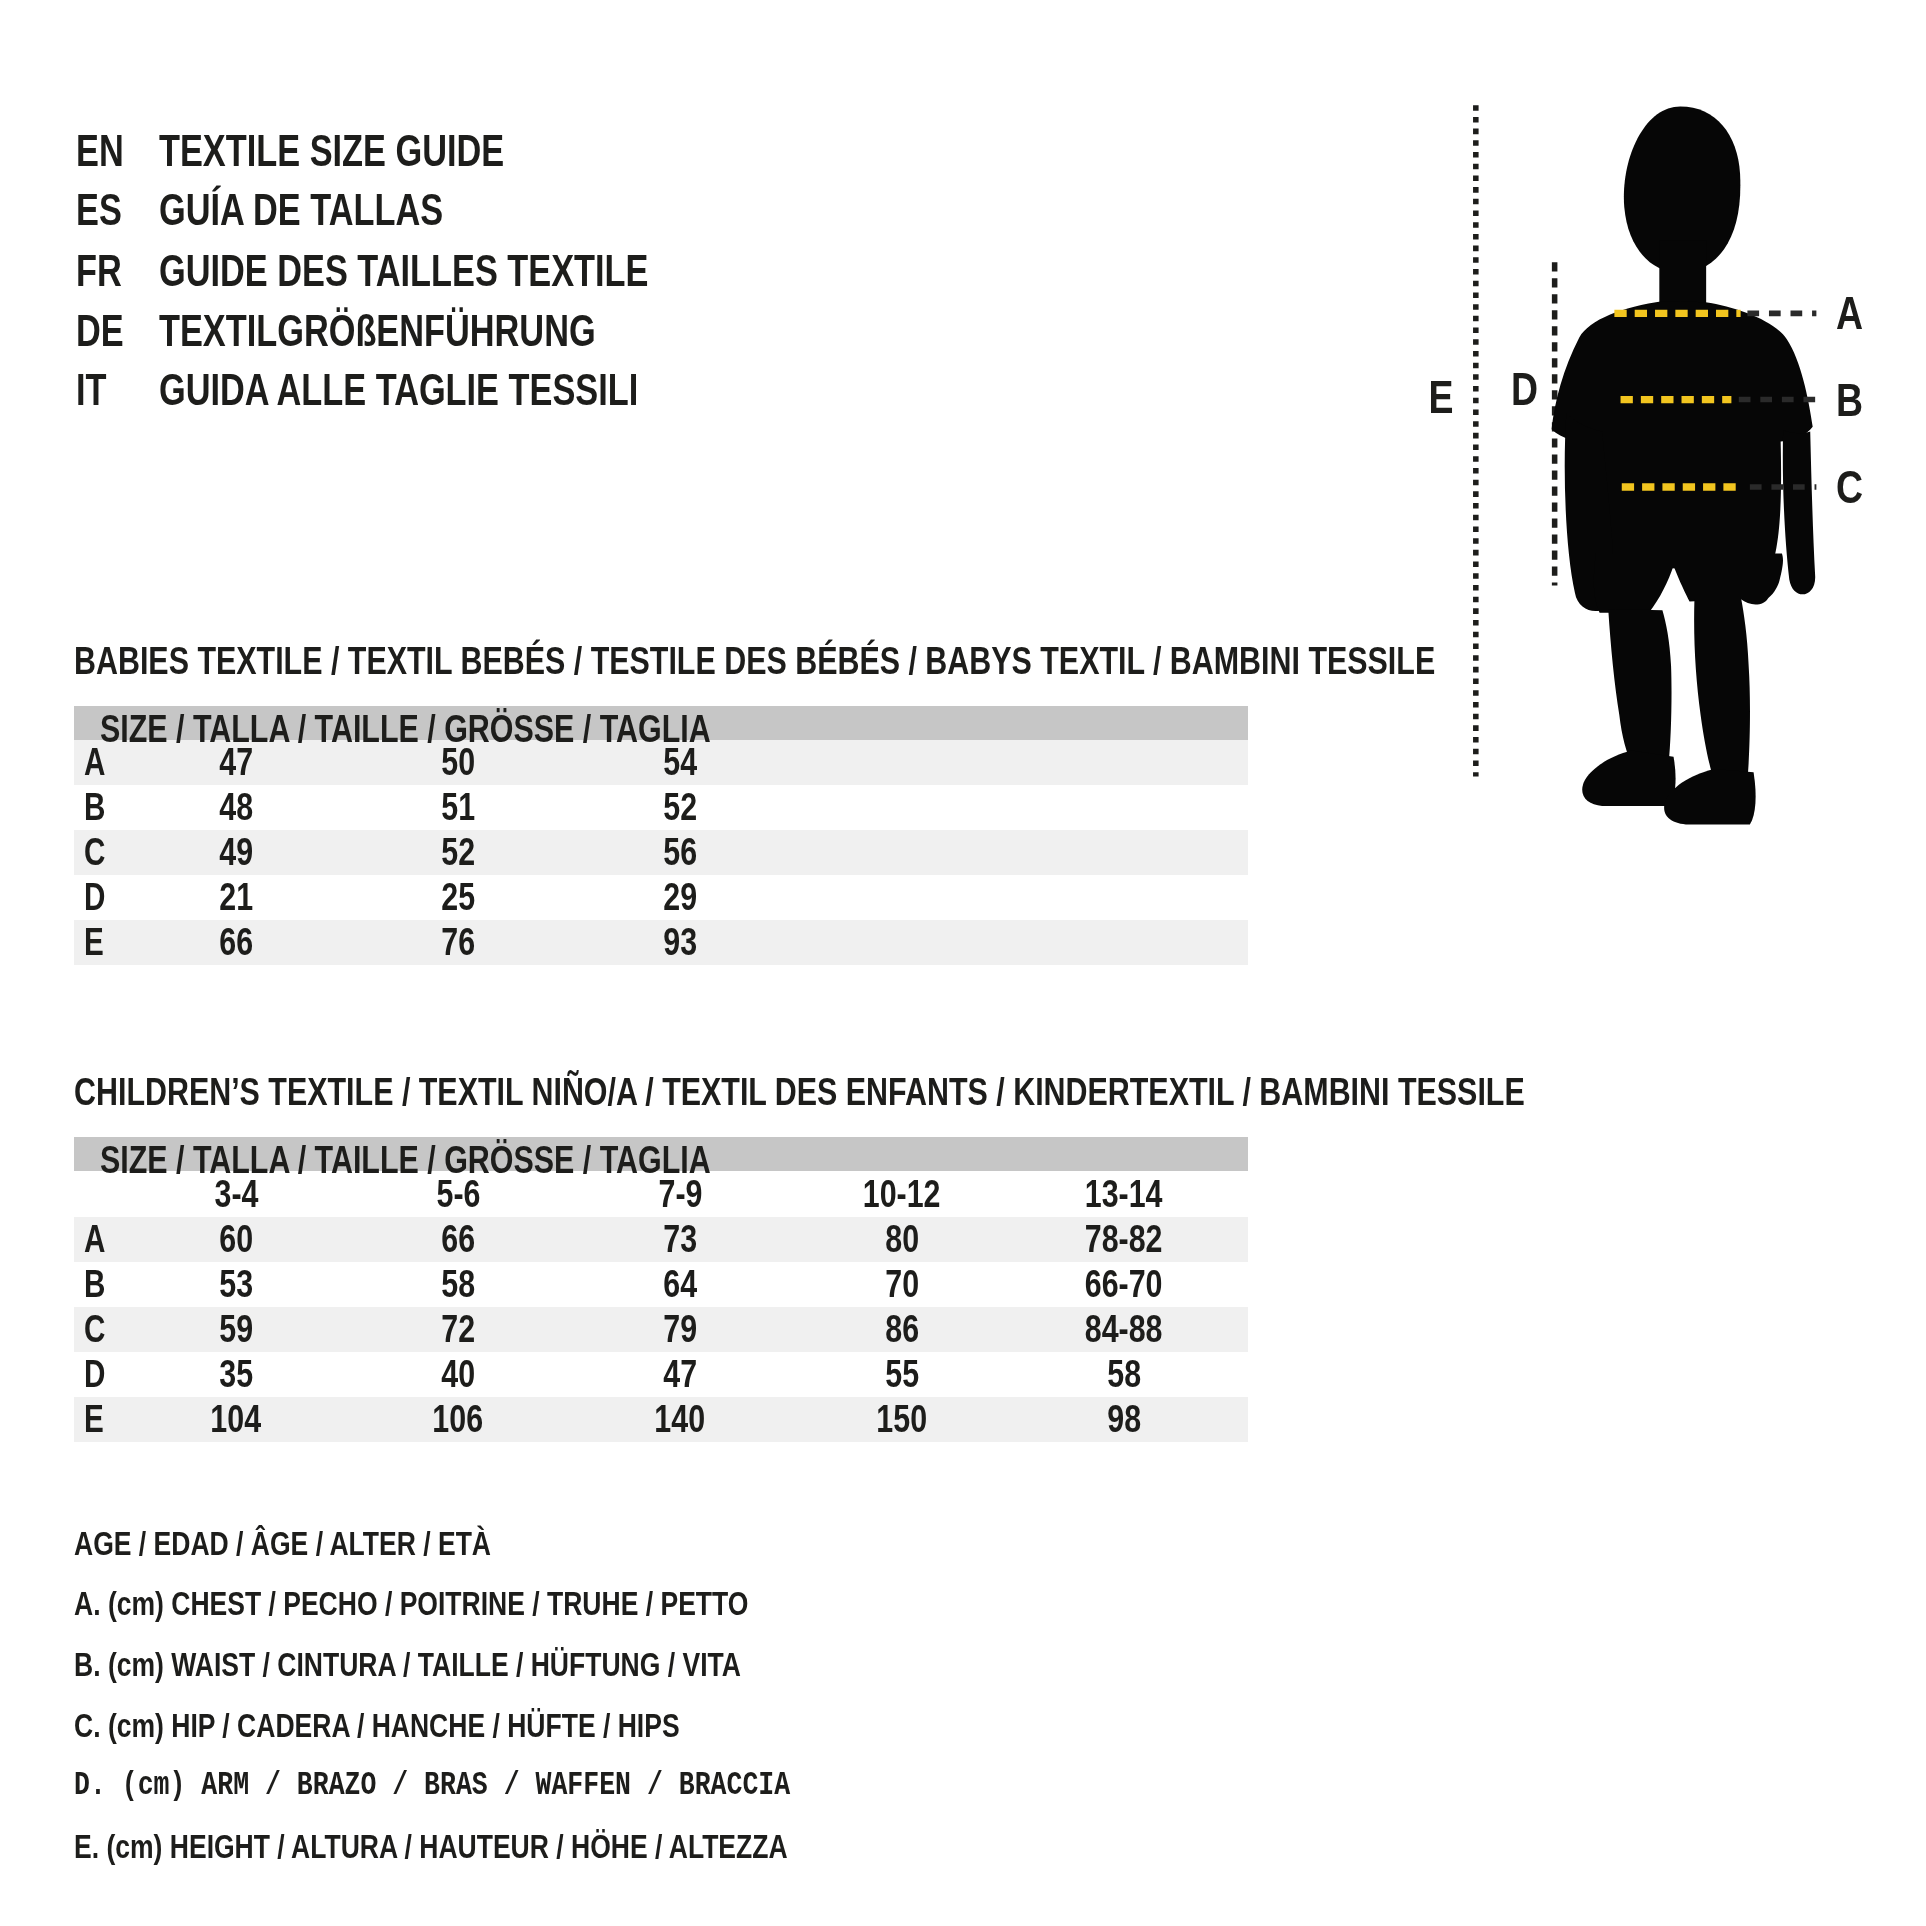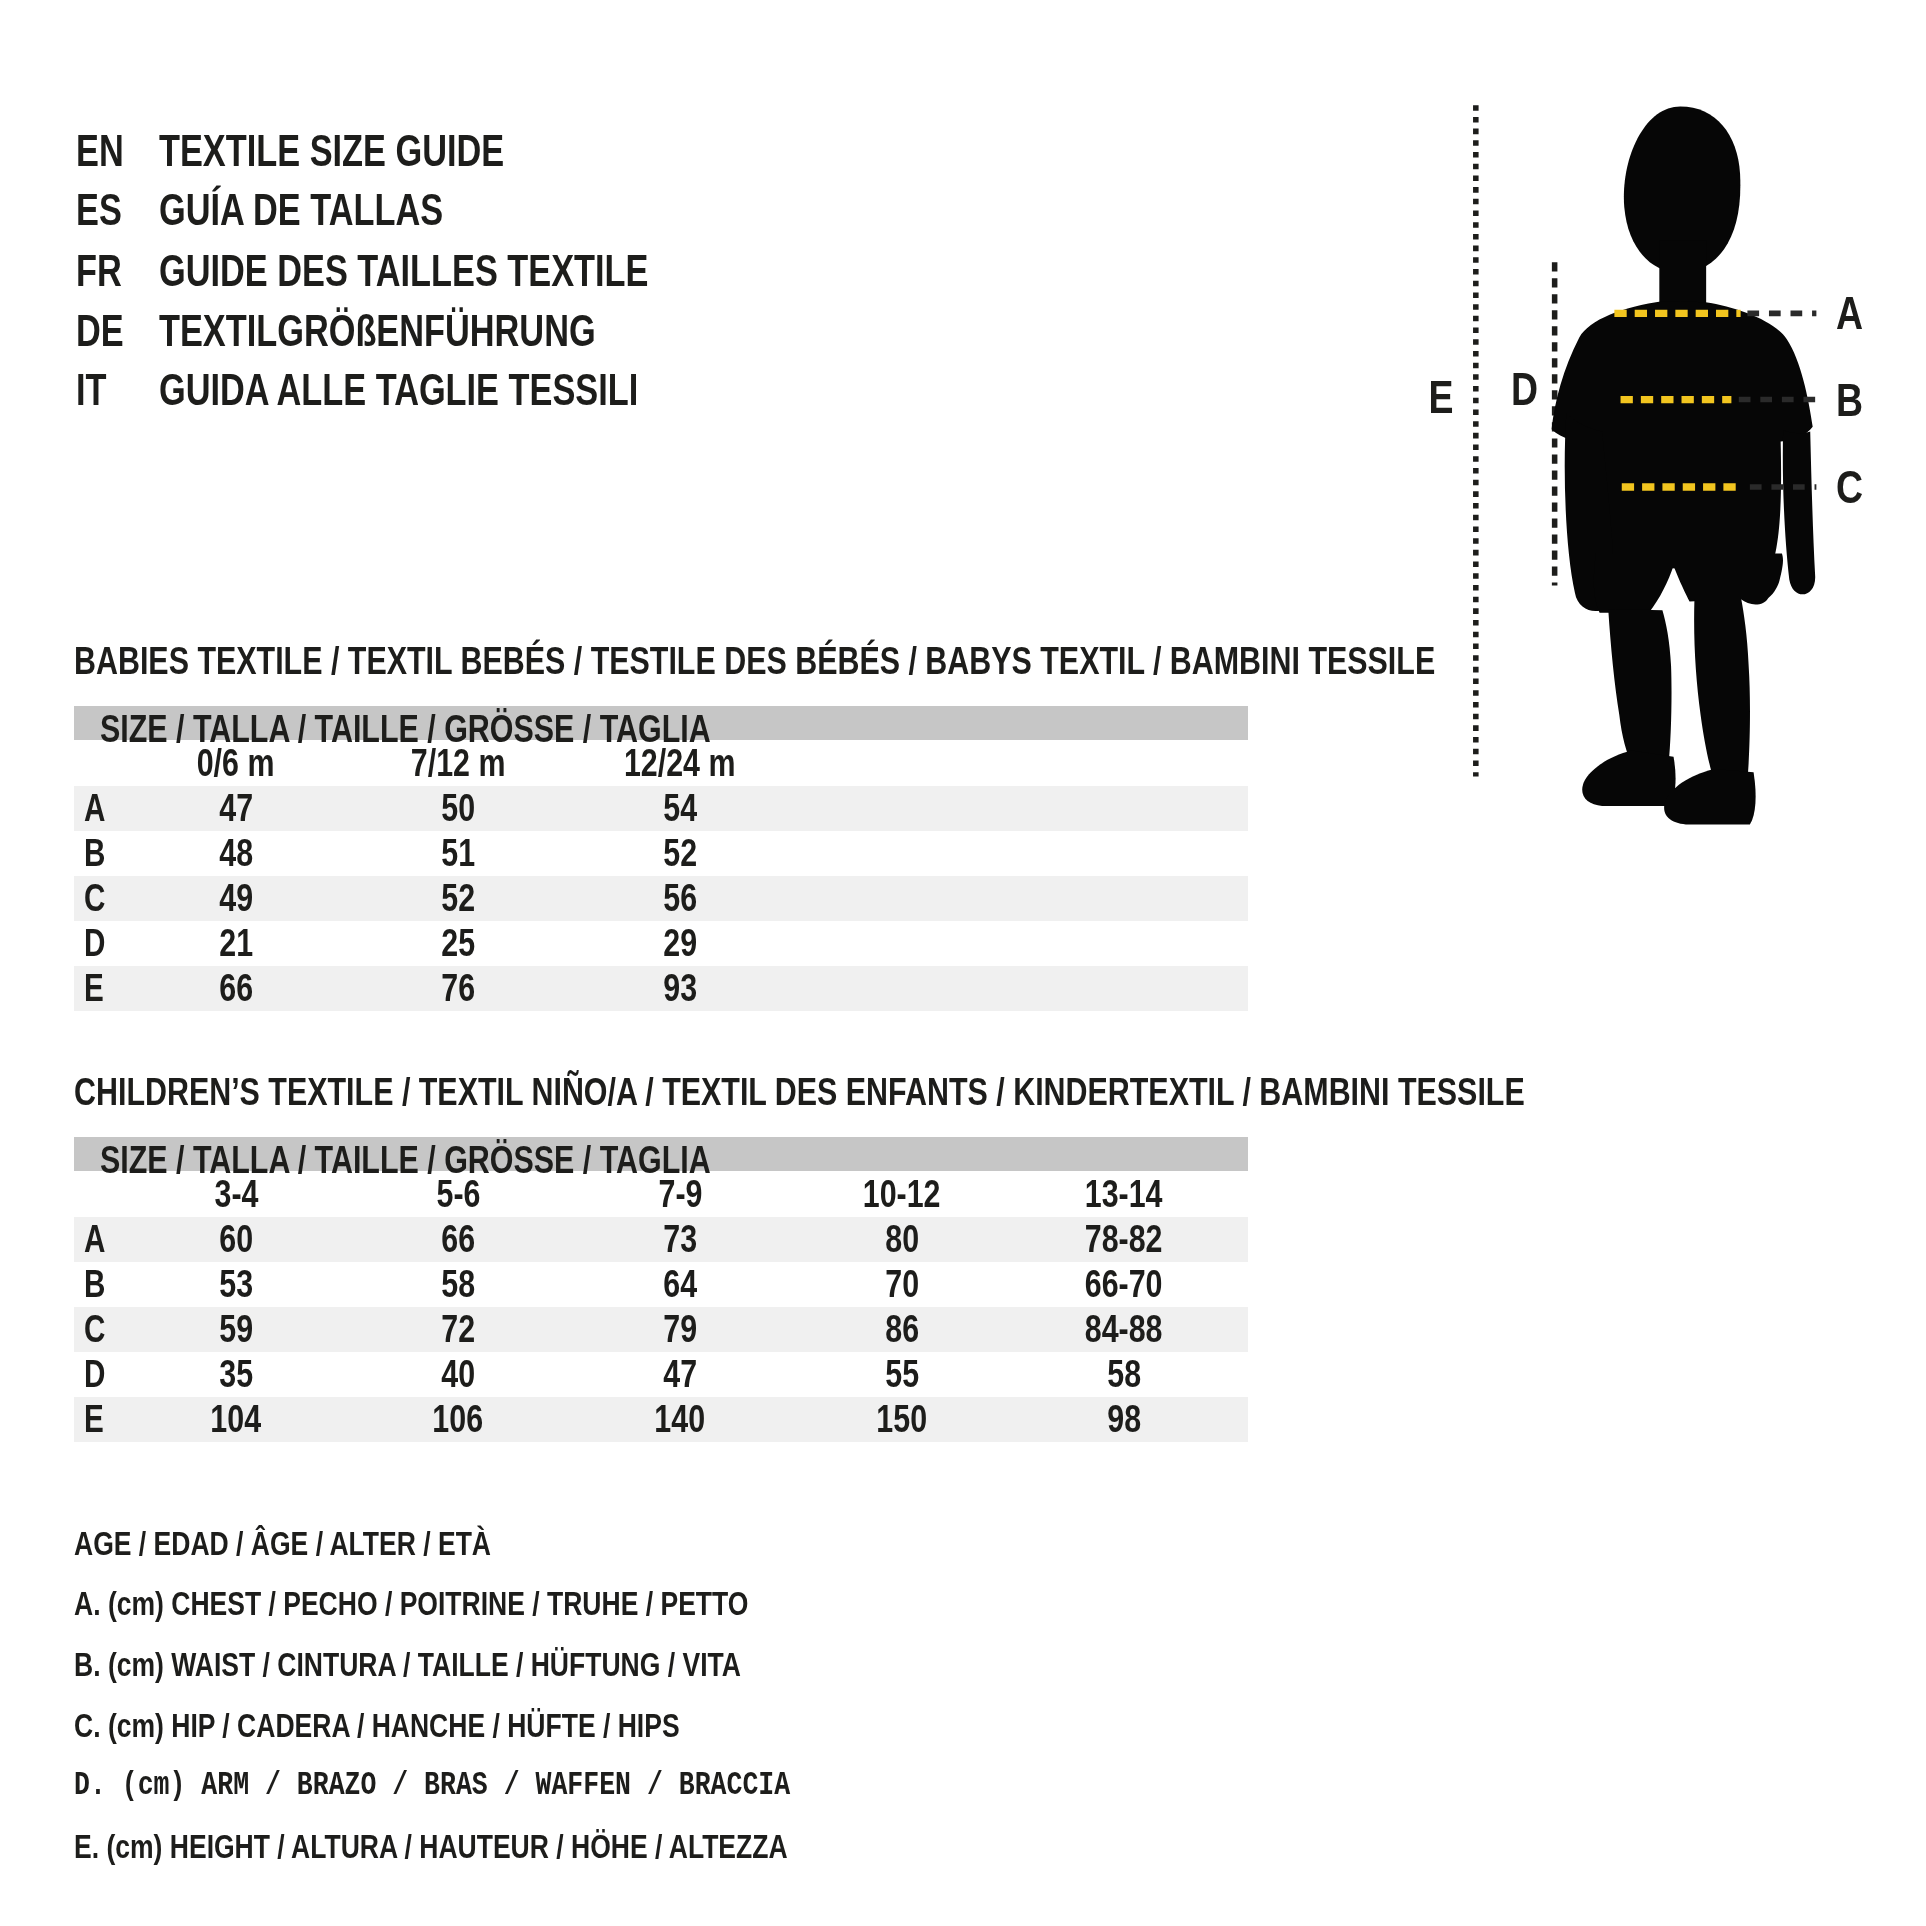--- a/index.html
+++ b/index.html
@@ -112,29 +112,20 @@
       <text transform="translate(172 556) scale(0.8 1)">D</text>
       <text transform="translate(38 570) scale(0.8 1)">E</text>
     </svg>
   </div>
 
   <div class="section-title abs" style="top:636px;">
     <span class="cond">BABIES TEXTILE / TEXTIL BEBÉS / TESTILE DES BÉBÉS / BABYS TEXTIL / BAMBINI TESSILE</span>
   </div>
   <div class="size-table" style="top:706px;" id="table-babies">
       <div class="thead-bar"><span class="cond">SIZE / TALLA / TAILLE / GRÖSSE / TAGLIA</span></div>
-      <div class="trow colhead">
-        <div class="labelcell"></div>
-        <div class="cell"><span class="condc">0/6 m</span></div>
-        <div class="cell"><span class="condc">7/12 m</span></div>
-        <div class="cell"><span class="condc">12/24 m</span></div>
-        <div class="cell"></div>
-        <div class="cell"></div>
-        <div class="cell"></div>
-      </div>
       <div class="trow datarow" style="background: var(--row-alt-bg);">
         <div class="labelcell"><span class="cond">A</span></div>
         <div class="cell"><span class="condc">47</span></div>
         <div class="cell"><span class="condc">50</span></div>
         <div class="cell"><span class="condc">54</span></div>
         <div class="cell"></div>
         <div class="cell"></div>
         <div class="cell"></div>
       </div>
       <div class="trow datarow">

